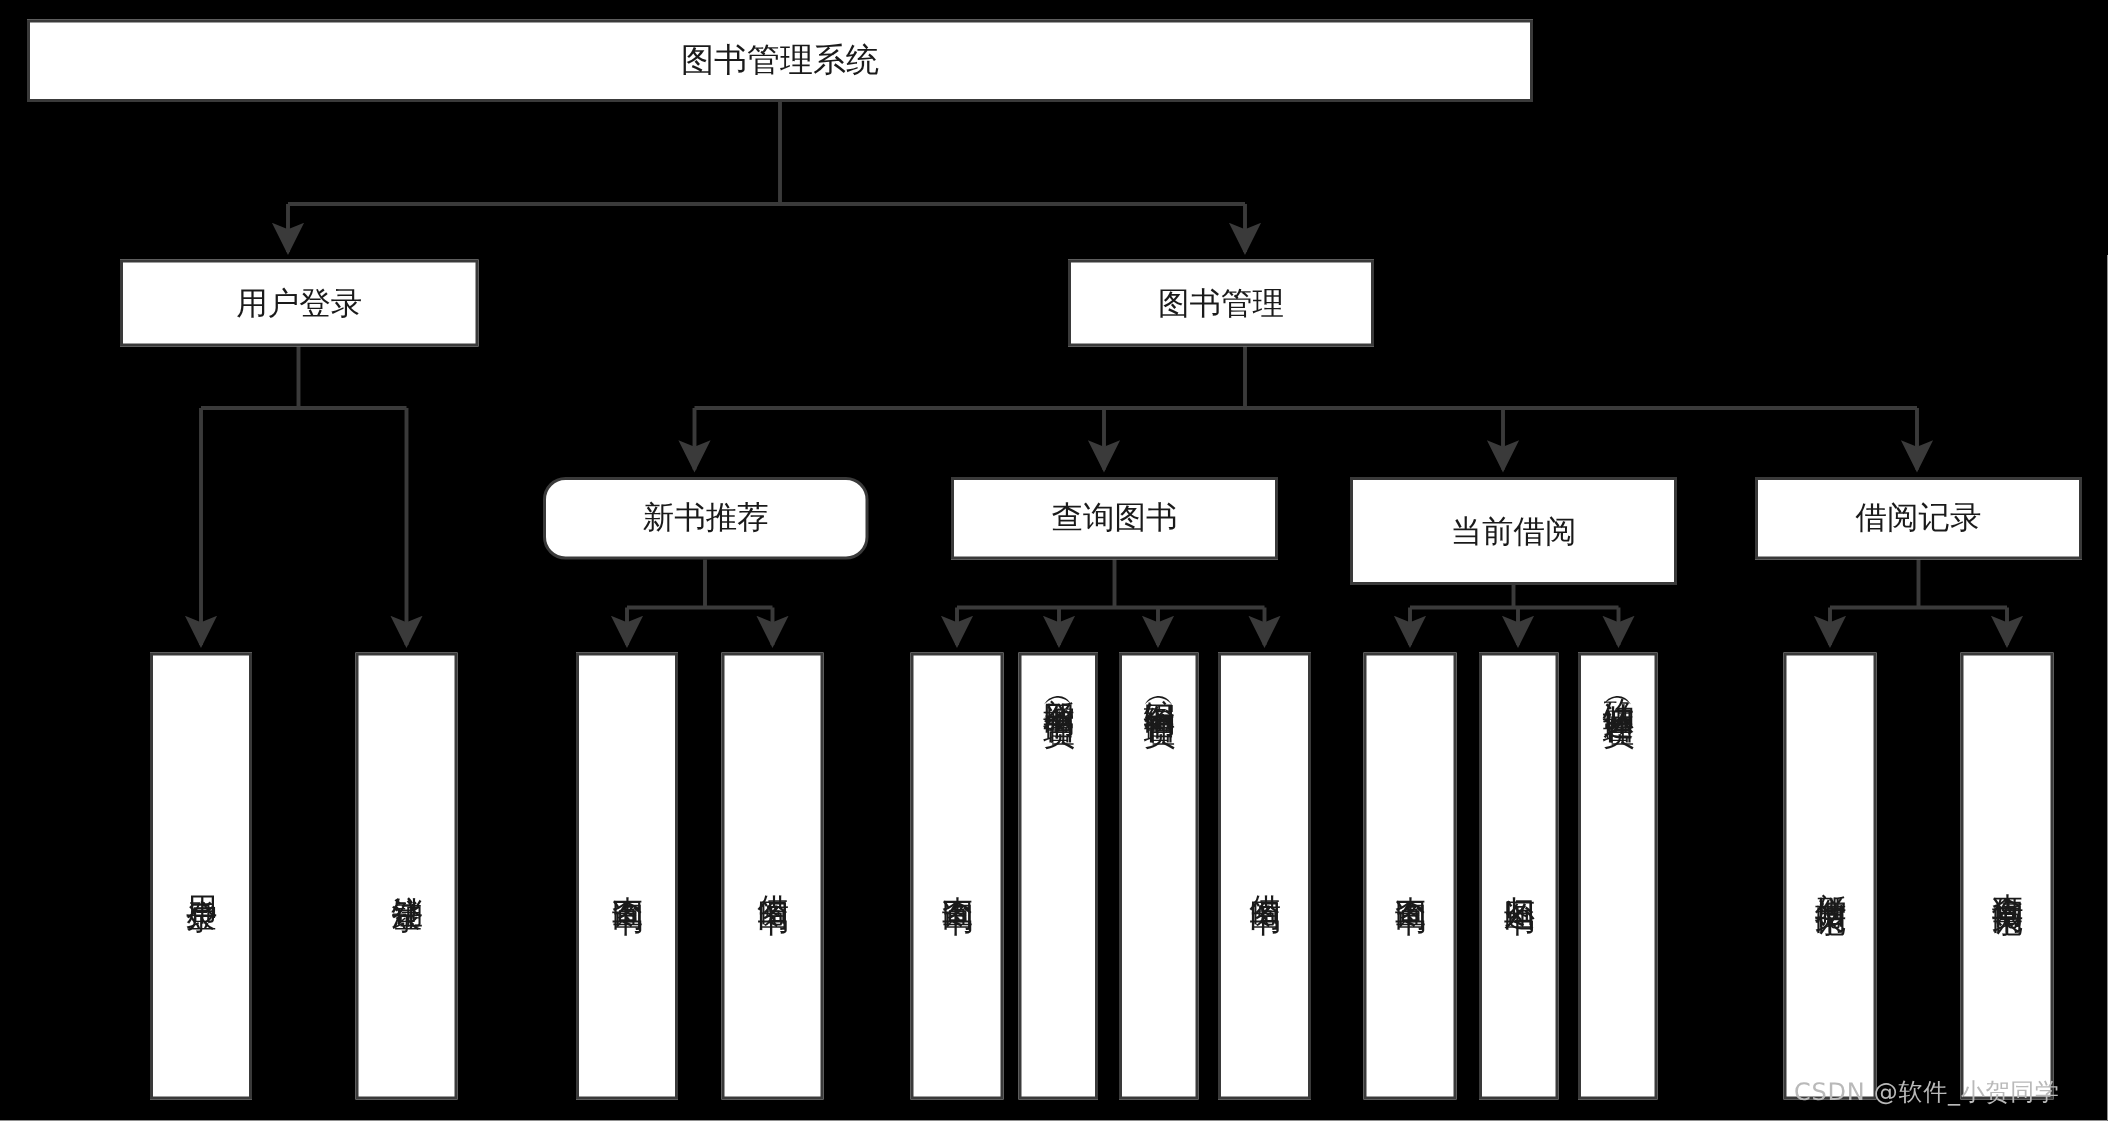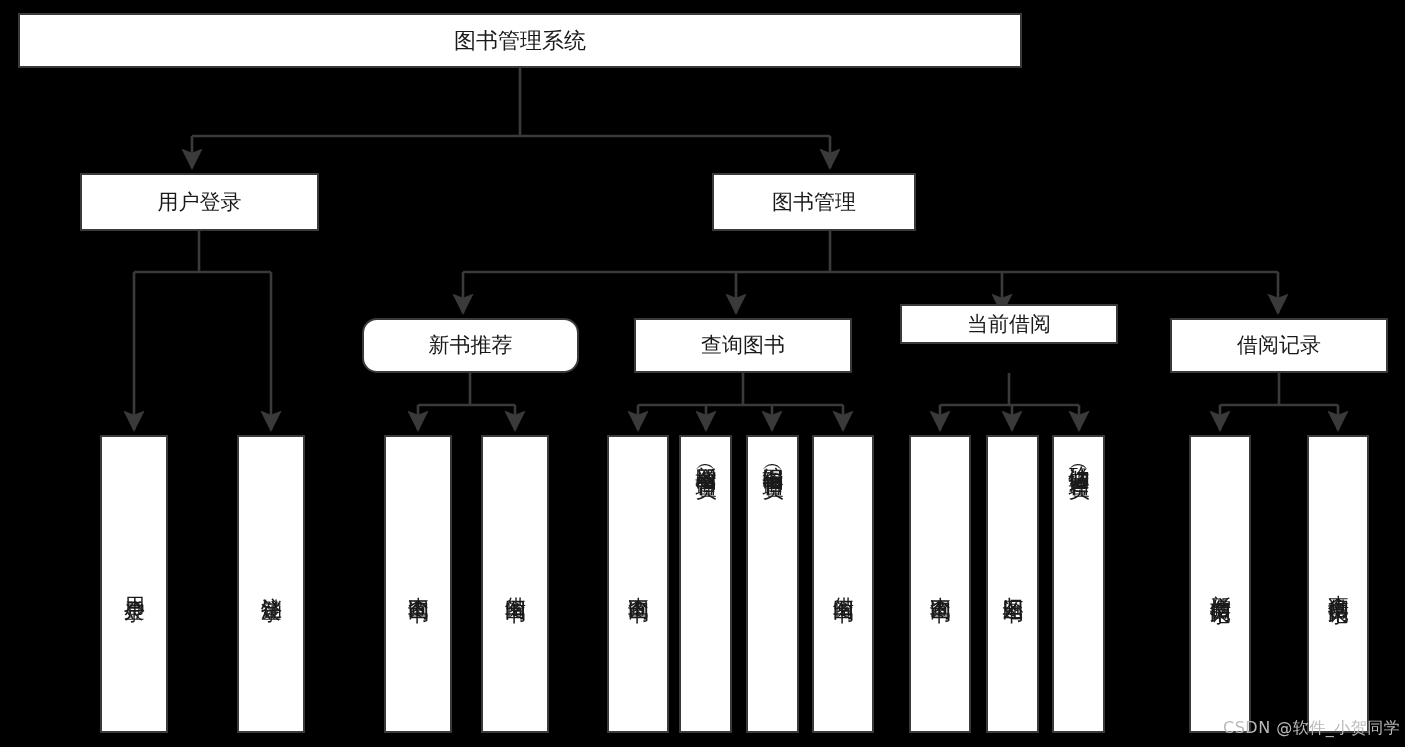--- a/index.html
+++ b/index.html
@@ -59,21 +59,20 @@
   }
   .node.vert.tall-text {
     align-items: flex-start;
   }
   .watermark {
     position: absolute;
     font-size: 16px;
     color: #b9b9b9;
     white-space: nowrap;
     letter-spacing: 0.5px;
-    margin-left: 27px;
   }
 </style>
 </head>
 <body>
 
 <div id="canvas">
 
   <svg id="edges" viewBox="0 0 1405 747" xmlns="http://www.w3.org/2000/svg">
     <defs>
       <marker id="arrow" viewBox="0 0 12 12" refX="10" refY="6" markerWidth="9" markerHeight="9" orient="auto-start-reverse">
@@ -137,21 +136,21 @@
   </div>
 
   <div class="node horiz" style="left:362px; top:318px; width:217px; height:55px;border-radius:15px;">
     <span class="label">新书推荐</span>
   </div>
 
   <div class="node horiz" style="left:634px; top:318px; width:218px; height:55px;">
     <span class="label">查询图书</span>
   </div>
 
-  <div class="node horiz" style="left:900px; top:304px; width:218px; height:40px;">
+  <div class="node horiz" style="left:900px; top:318px; width:218px; height:72px;">
     <span class="label">当前借阅</span>
   </div>
 
   <div class="node horiz" style="left:1170px; top:318px; width:218px; height:55px;">
     <span class="label">借阅记录</span>
   </div>
 
   <div class="node vert" style="left:100px; top:435px; width:68px; height:298px; align-items:center; padding-top:0;">
     <span class="label">用户登录</span>
   </div>

